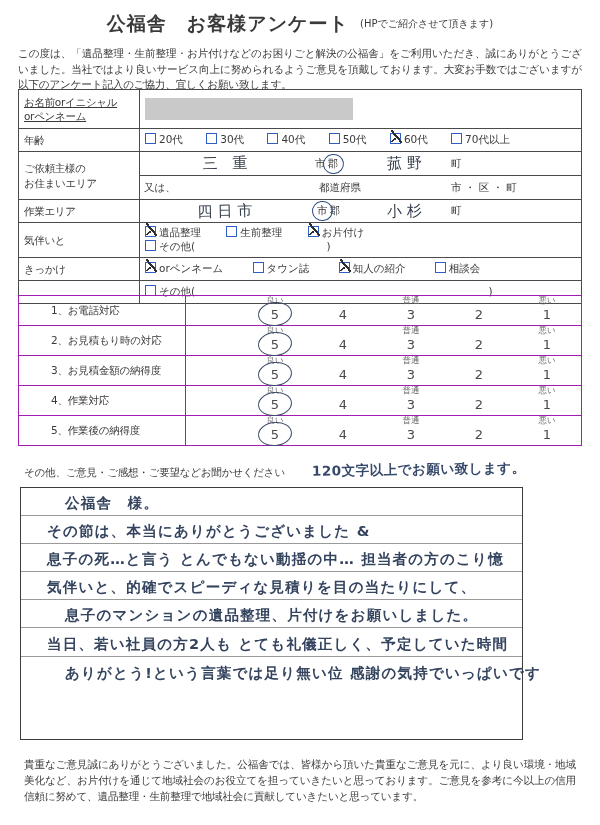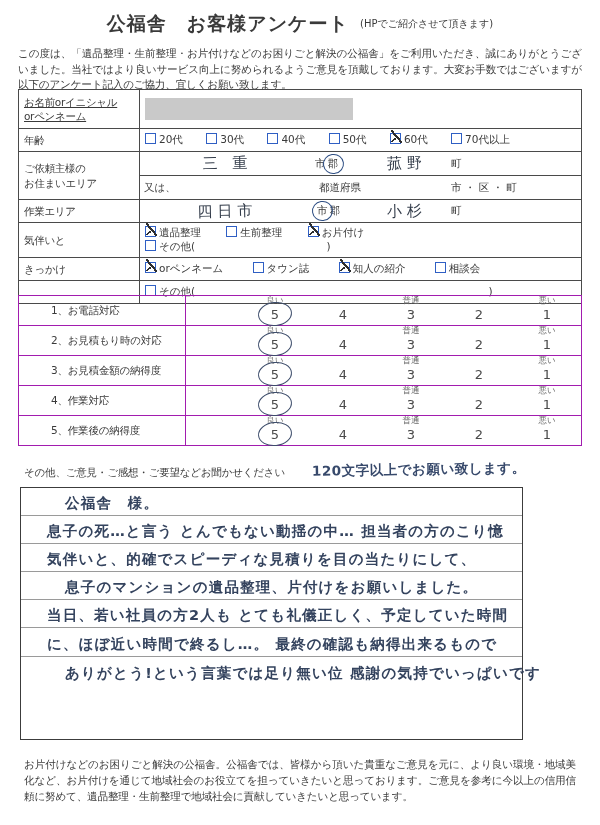--- a/index.html
+++ b/index.html
@@ -467,32 +467,32 @@
   </table>
 
 <div class="comment-head">その他、ご意見・ご感想・ご要望などお聞かせください</div>
 <div class="comment-note">120文字以上でお願い致します。</div>
 
 <div class="comment-box">
   <div class="cline indent">
       <span>公福舎　様。</span>
     </div>
   <div class="cline">
+      <span>その節は、本当にありがとうございました &amp;</span>
+    </div>
+  <div class="cline">
       <span>息子の死…と言う とんでもない動揺の中… 担当者の方のこり憶</span>
     </div>
   <div class="cline">
       <span>気伴いと、的確でスピーディな見積りを目の当たりにして、</span>
     </div>
   <div class="cline indent">
       <span>息子のマンションの遺品整理、片付けをお願いしました。</span>
     </div>
   <div class="cline">
       <span>当日、若い社員の方2人も とても礼儀正しく、予定していた時間</span>
     </div>
-  <div class="cline">
-      <span>に、ほぼ近い時間で終るし…。 最終の確認も納得出来るもので</span>
-    </div>
   <div class="cline indent">
       <span>ありがとう!という言葉では足り無い位 感謝の気持でいっぱいです</span>
     </div>
 </div>
 
-<div class="footer">お片付けなどのお困りごと解決の公福舎。公福舎では、皆様から頂いた貴重なご意見を元に、より良い環境・地域美化など、お片付けを通じて地域社会のお役立てを担っていきたいと思っております。ご意見を参考に今以上の信用信頼に努めて、遺品整理・生前整理で地域社会に貢献していきたいと思っています。</div>
+<div class="footer">貴重なご意見誠にありがとうございました。公福舎では、皆様から頂いた貴重なご意見を元に、より良い環境・地域美化など、お片付けを通じて地域社会のお役立てを担っていきたいと思っております。ご意見を参考に今以上の信用信頼に努めて、遺品整理・生前整理で地域社会に貢献していきたいと思っています。</div>
 
 </body></html>

